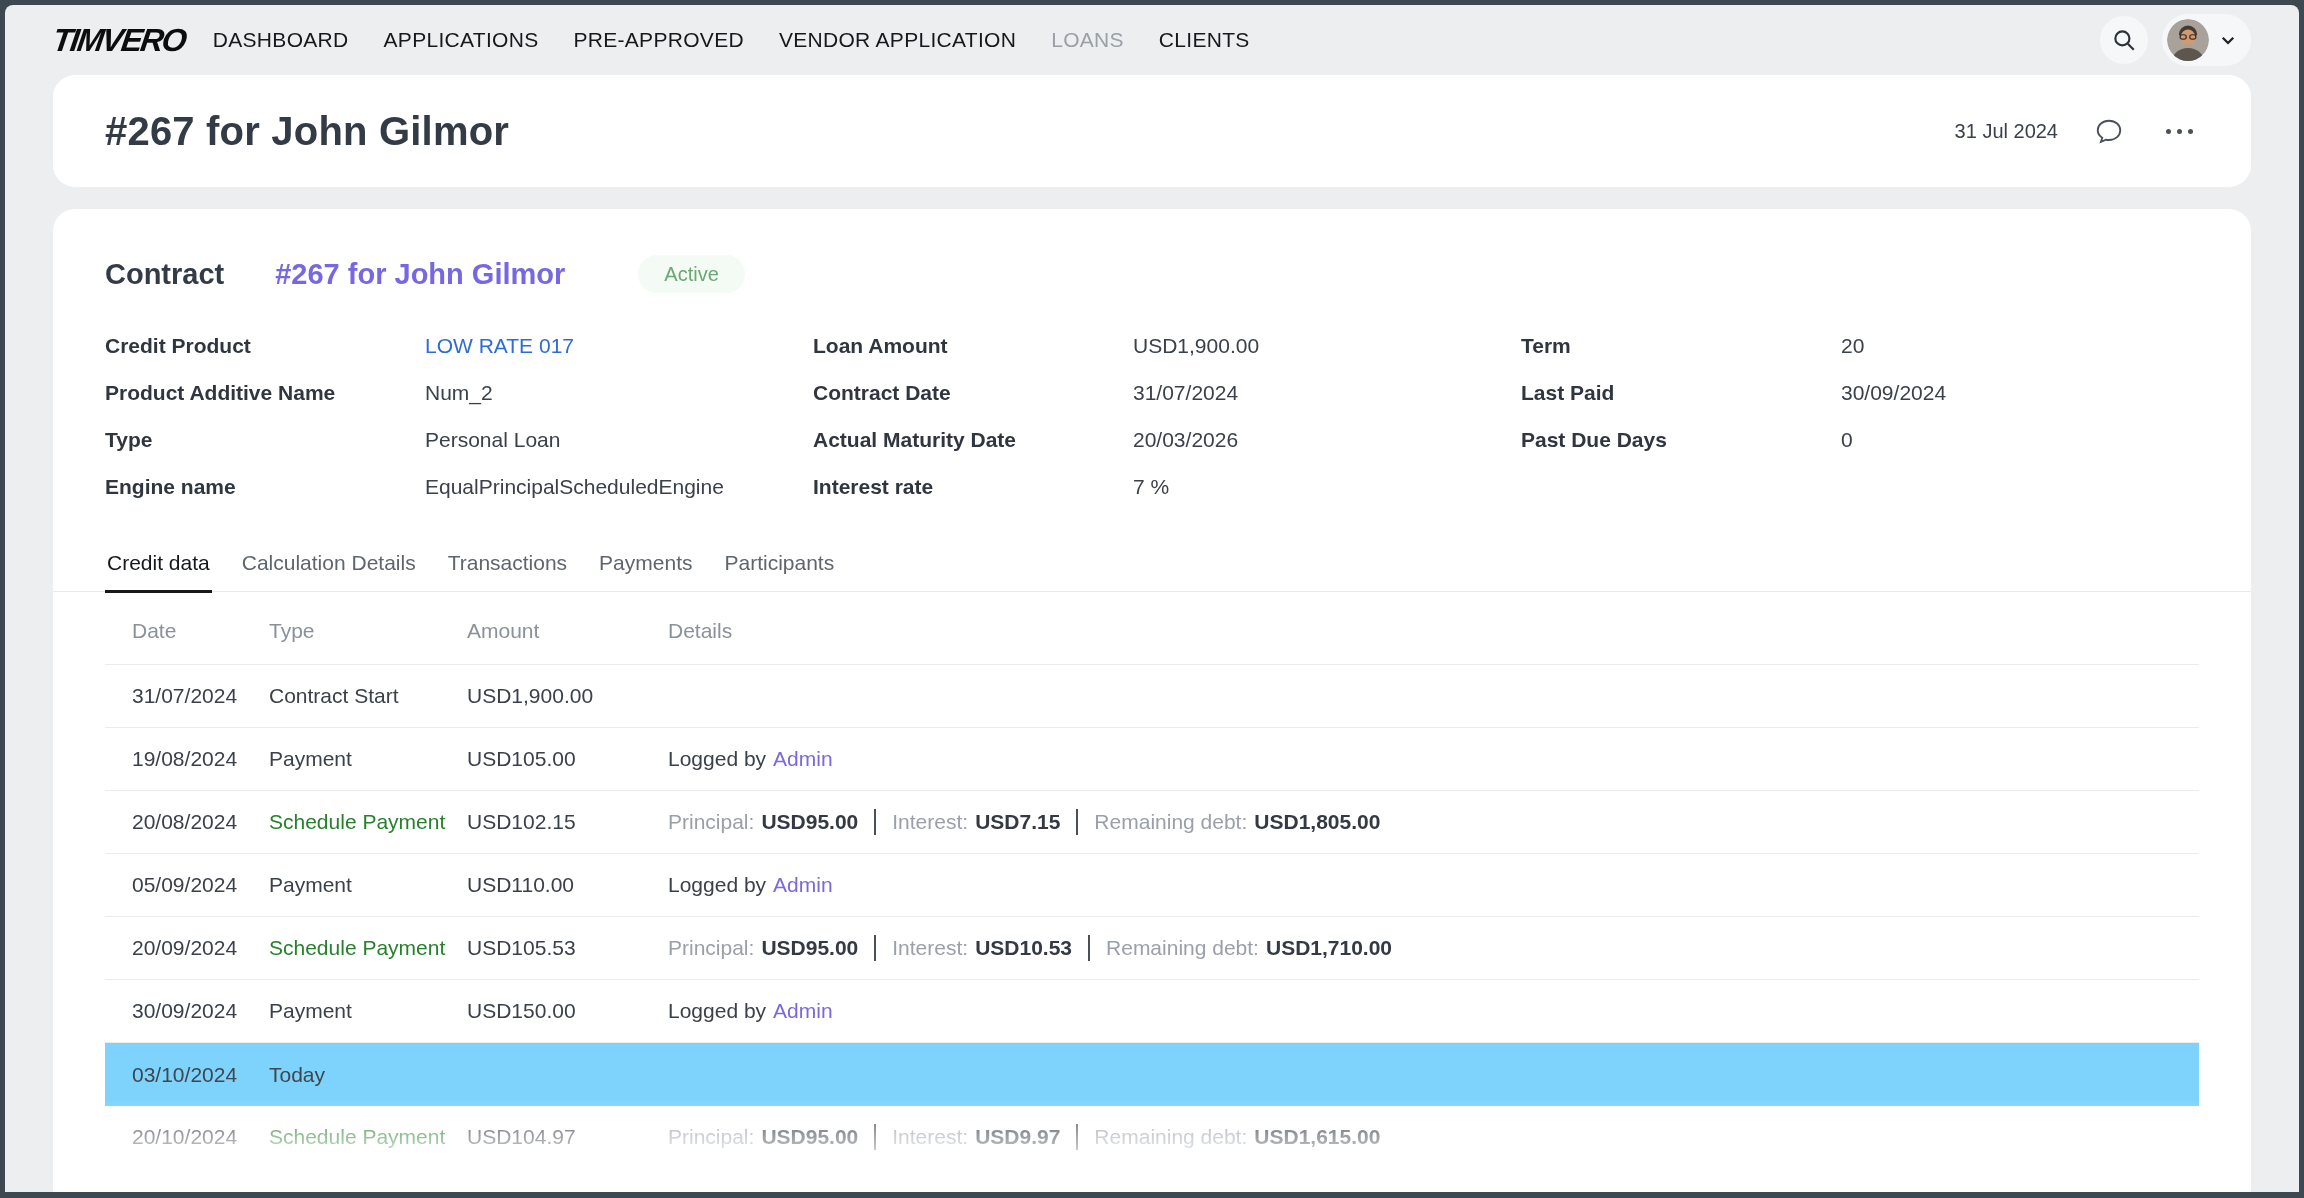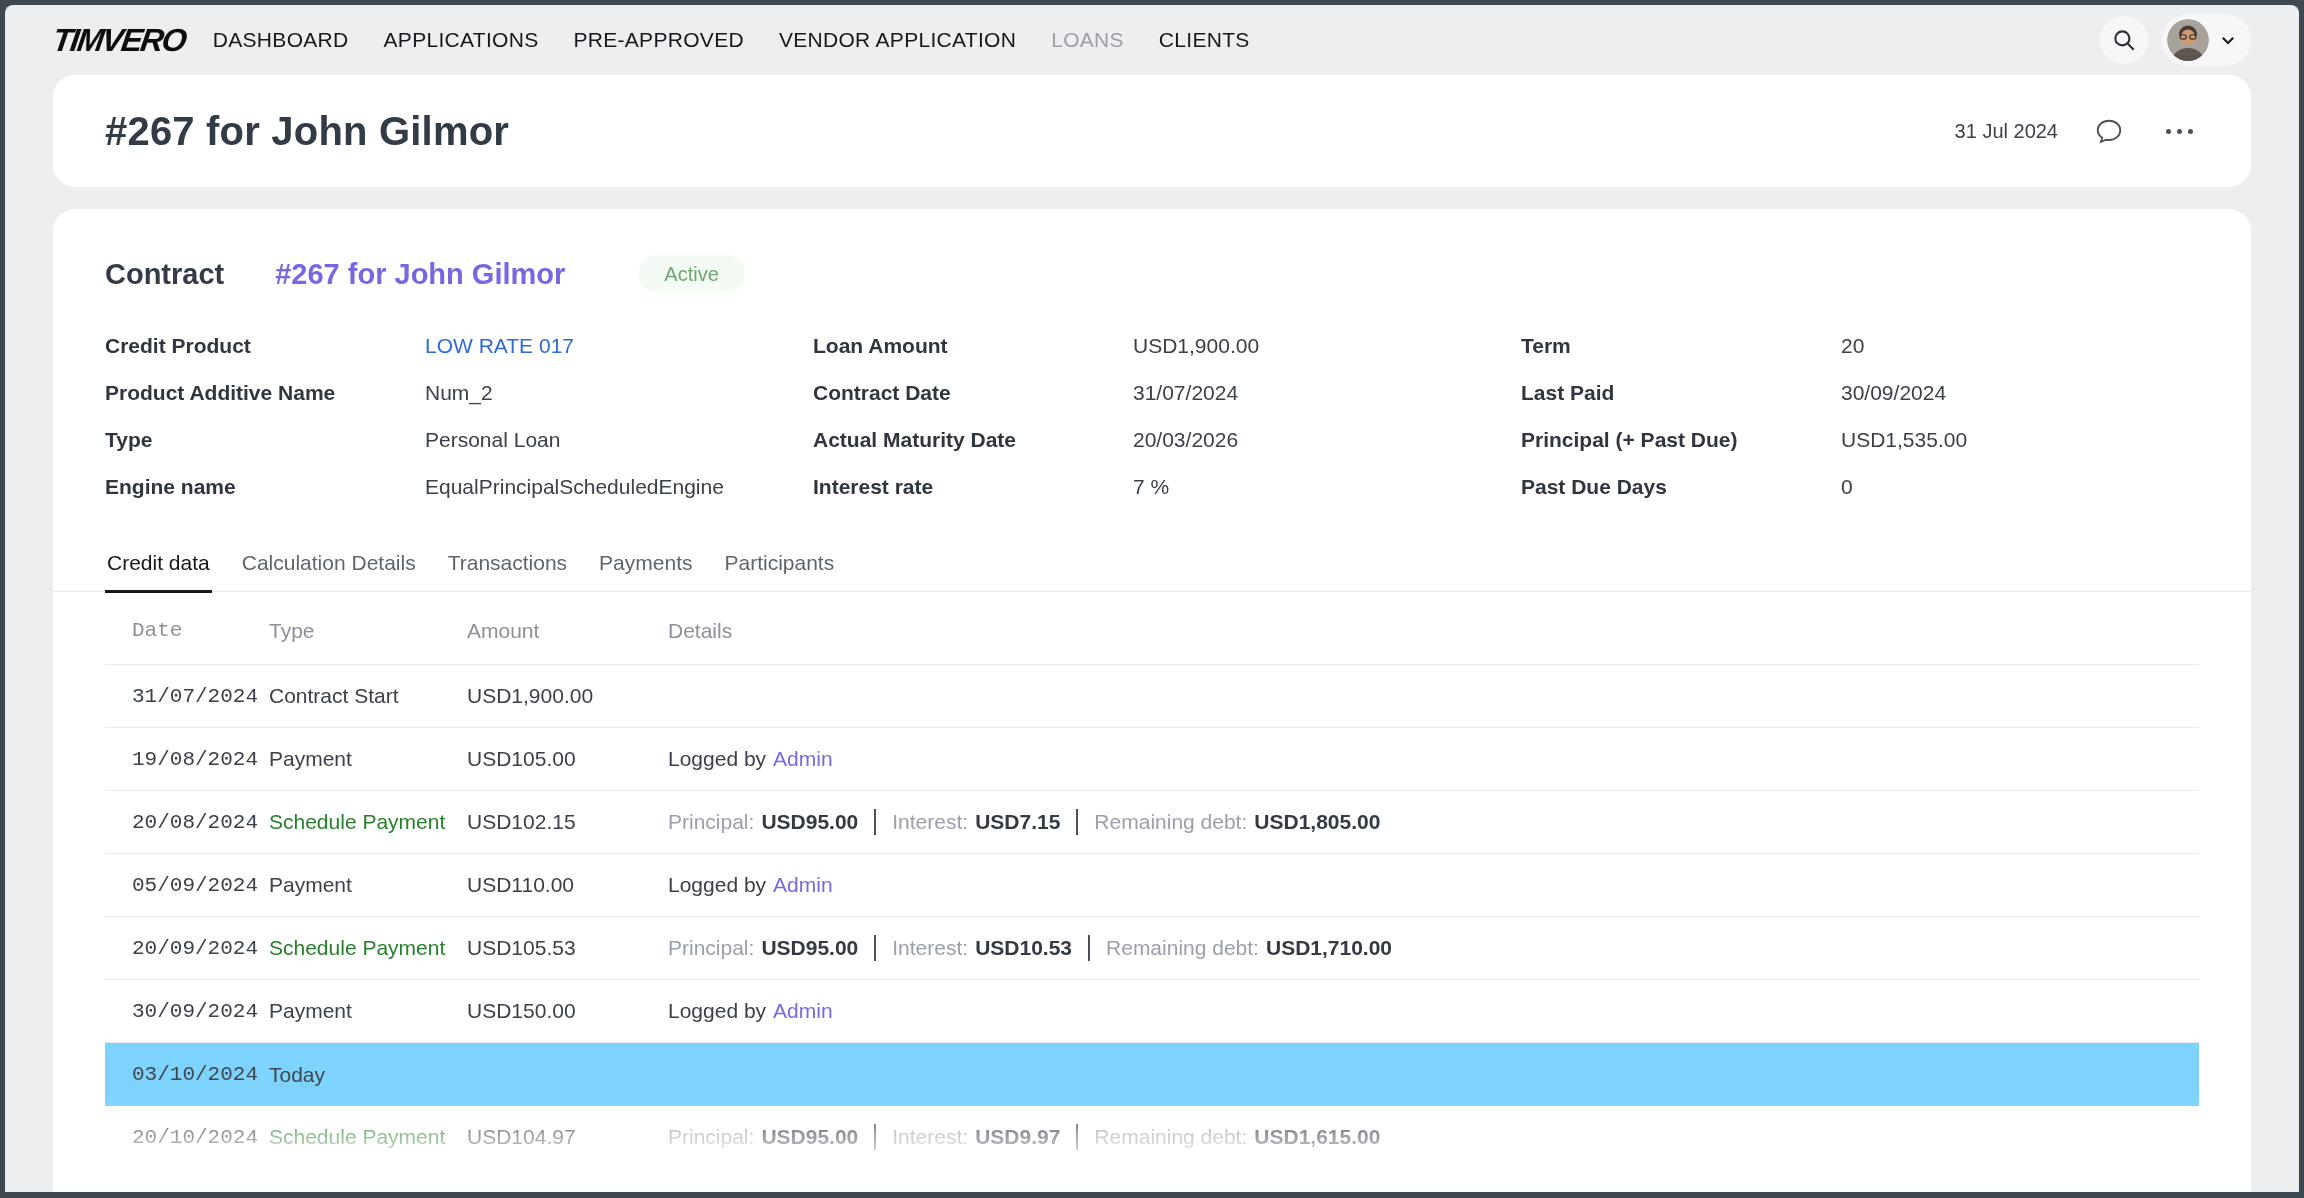--- a/index.html
+++ b/index.html
@@ -76,21 +76,21 @@
   .tab {
     font-size:21px; color:#5f656e; padding:8px 2px 15px; cursor:pointer;
     border-bottom:3px solid transparent; margin-bottom:-2px; white-space:nowrap;
   }
   .tab.active { color:#15181c; border-bottom-color:#17191c; }
   
   .thead {
     display:flex; padding:27px 0 21px 27px; font-size:21px; color:#8b919b;
     border-bottom:1px solid #e9ebee;
   }
-  .col-date { width:137px; flex-shrink:0;font-family:Liberation Mono, monospace; }
+  .col-date { width:137px; flex-shrink:0; }
   .col-type { width:198px; flex-shrink:0; }
   .col-amount { width:201px; flex-shrink:0; }
   .col-details { flex:1; }
   .trow {
     display:flex; align-items:center; height:63px; padding-left:27px;
     font-size:21px; color:#3a414b; border-bottom:1px solid #e9ebee;
   }
   .trow.today { background:#7dd3fc; border-bottom:none; color:#40464e; }
   .trow:last-child { border-bottom:none; }
   .type-green { color:#27812c; }
@@ -216,24 +216,20 @@
         </div>
         <div class="field">
           <span class="flabel">Term</span>
           <span class="fvalue">20</span>
         </div>
         <div class="field">
           <span class="flabel">Last Paid</span>
           <span class="fvalue">30/09/2024</span>
         </div>
         <div class="field">
-          <span class="flabel">Principal (+ Past Due)</span>
-          <span class="fvalue">USD1,535.00</span>
-        </div>
-        <div class="field">
           <span class="flabel">Past Due Days</span>
           <span class="fvalue">0</span>
         </div>
       </div>
 
     <div class="tabs">
         <div class="tab active">Credit data</div>
         <div class="tab">Calculation Details</div>
         <div class="tab">Transactions</div>
         <div class="tab">Payments</div>

